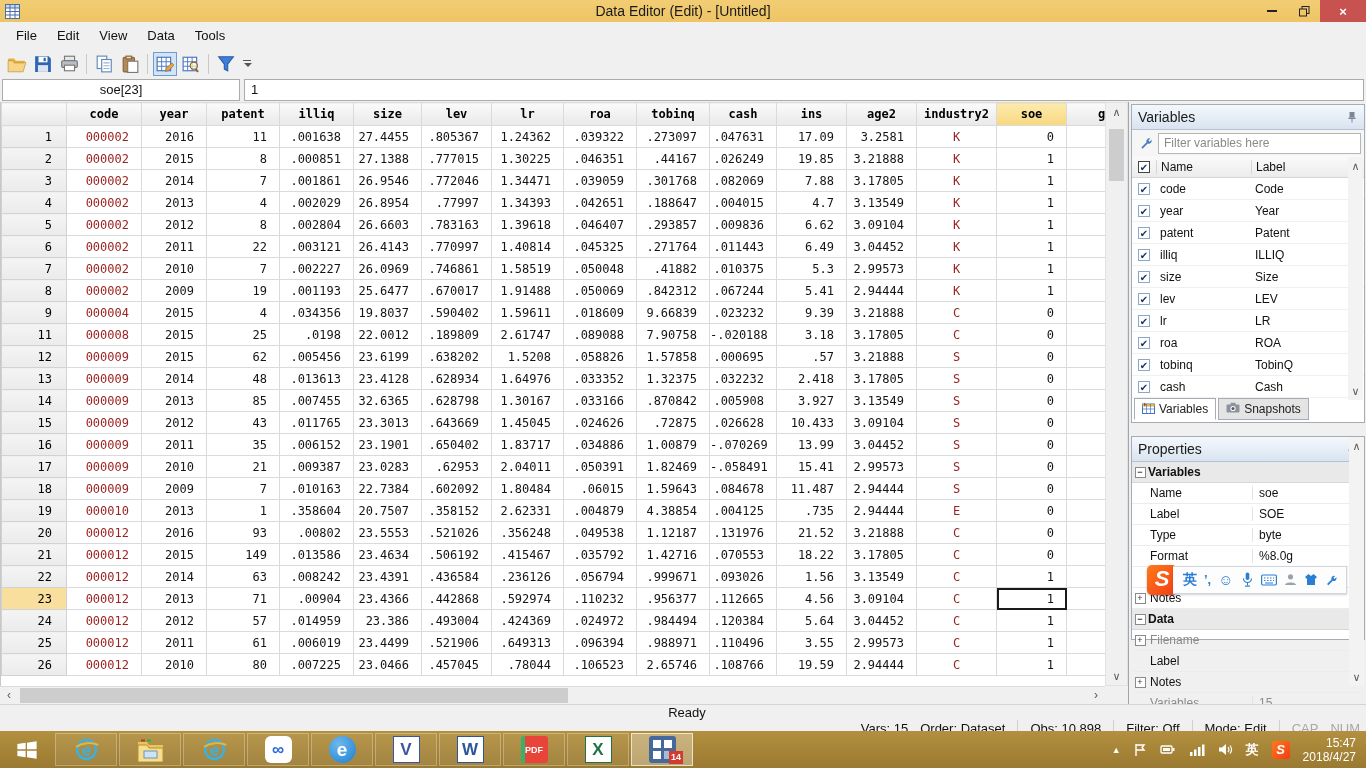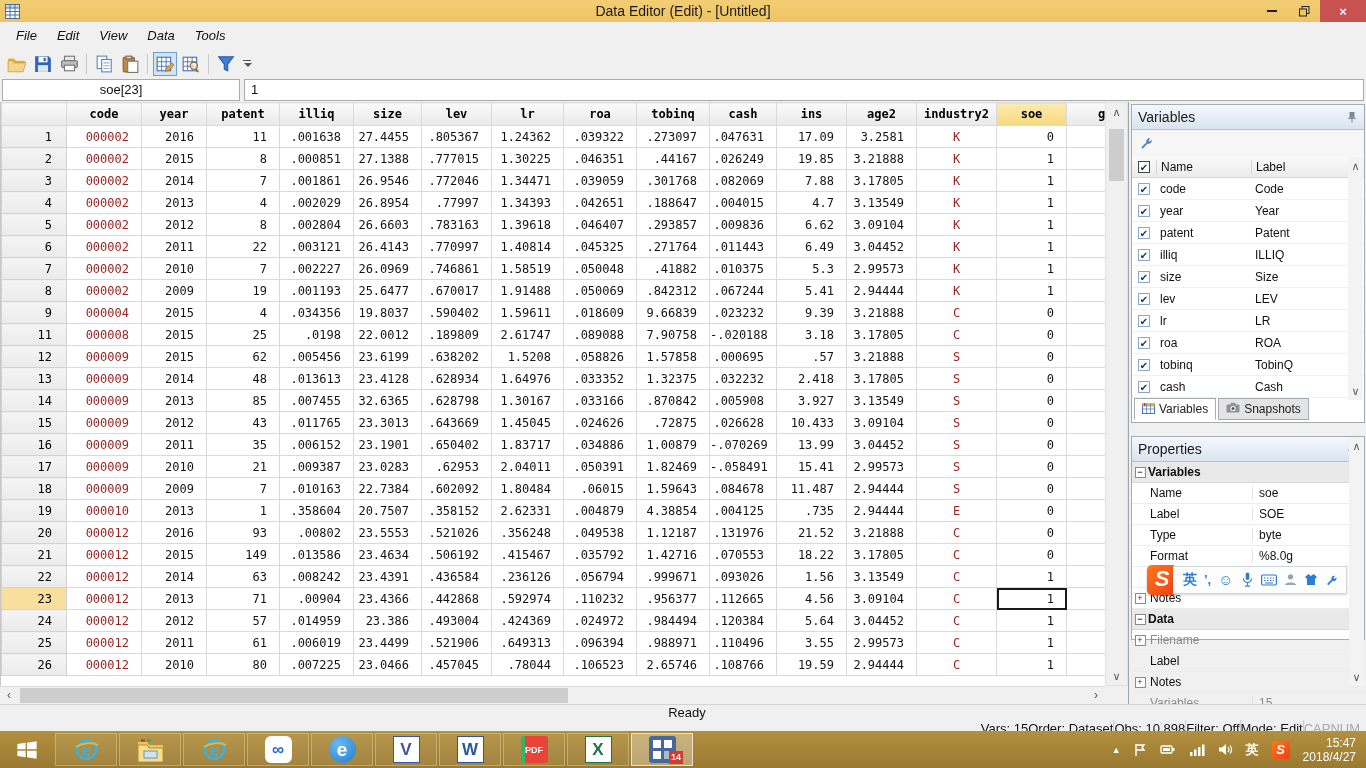--- a/index.html
+++ b/index.html
@@ -10,21 +10,21 @@
   .titlebar { position:absolute; left:0; top:0; width:1366px; height:22px; background:linear-gradient(#f2cd74,#eec464); display:flex; align-items:center; }
   .titlebar .appico { margin-left:5px; width:15px; height:15px; }
   .titlebar .title { position:absolute; left:0; right:0; text-align:center; font-size:14px; color:#1a1a1a; }
   .win-btns { position:absolute; right:0; top:0; height:22px; display:flex; }
   .wbtn { width:32px; height:22px; display:flex; align-items:center; justify-content:center; color:#222; }
   .wbtn.close { width:46px; background:#c85250; color:#fff; font-size:13px; font-weight:bold; }
   .min-glyph { width:10px; height:2px; background:#222; }
 
   
   .menubar { position:absolute; left:0; top:22px; width:1366px; height:27px; background:#f0f0f0; display:flex; align-items:center; padding-left:6px; }
-  .menu-item { padding:4px 10px; font-size:13px; color:#111;font-style:italic; }
+  .menu-item { padding:4px 10px; font-size:13px; color:#111; }
   .toolbar { position:absolute; left:0; top:49px; width:1366px; height:29px; background:#f0f0f0; display:flex; align-items:center; padding-left:4px; }
   .tb-btn { width:24px; height:24px; display:flex; align-items:center; justify-content:center; margin:0 1px; border:1px solid transparent; }
   .tb-btn.active { border:1px solid #6b9fd3; background:#d5e4f3; }
   .tb-sep { width:1px; height:20px; background:#c9c9c9; margin:0 4px; }
   .tb-caret { width:0; height:0; border-left:4px solid transparent; border-right:4px solid transparent; border-top:4px solid #555; margin-left:2px; }
   .tb-caret-bar { width:8px; height:1.5px; background:#555; margin-bottom:2px; }
 
   
   .cellrefbar { position:absolute; left:0; top:78px; width:1366px; height:24px; background:#f0f0f0; display:flex; align-items:center; }
   .refbox { width:238px; height:22px; margin-left:2px; background:#fff; border:1px solid #ababab; text-align:center; font-size:13px; line-height:20px; color:#111; }
@@ -90,21 +90,21 @@
   .imebar { position:absolute; left:1147px; top:563px; height:33px; display:flex; align-items:center; z-index:50; }
   .sogou-logo { width:30px; height:30px; background:linear-gradient(135deg,#ff7a1a,#f23c16); border-radius:5px; color:#fff; font-weight:bold; font-size:22px; font-style:italic; text-align:center; line-height:28px; box-shadow:0 1px 2px rgba(0,0,0,.35); }
   .imepill { display:flex; align-items:center; gap:7px; height:28px; background:#fdfdfd; border:1px solid #cfd6dd; border-left:none; padding:0 8px 0 10px; margin-left:-4px; box-shadow:0 1px 2px rgba(0,0,0,.18); }
   .ime-en { color:#2a7fd4; font-weight:bold; font-size:14px; }
   .ime-punct { color:#2a7fd4; font-weight:bold; font-size:13px; }
   .ime-smile { color:#2a7fd4; font-size:15px; }
 
   
   .statusbar { position:absolute; left:0; top:704px; width:1366px; height:27px; background:#f0f0f0; border-top:1px solid #d4d4d4; display:flex; align-items:center; font-size:13px; color:#111;flex-direction:column; }
   .sb-left { padding-left:8px; }
-  .sb-right { margin-left:auto; display:flex; align-items:center; gap:0; padding-right:6px;text-align:right; }
+  .sb-right { margin-left:auto; display:flex; align-items:center; gap:12px; padding-right:6px;text-align:right; }
   .sb-div { width:1px; height:16px; background:#cfcfcf; }
   .sb-dim { color:#a8a8a8; }
 
   
   .taskbar { position:absolute; left:0; top:731px; width:1366px; height:37px; background:linear-gradient(#b3903f,#9a7a31); display:flex; align-items:stretch; }
   .tk-start { width:54px; display:flex; align-items:center; justify-content:center; }
   .tk-app { width:62px; margin:2px 1px; display:flex; align-items:center; justify-content:center; border:1px solid rgba(255,255,255,.28); background:rgba(255,255,255,.07); position:relative; }
   .tk-app.active { background:rgba(255,255,255,.32); border-color:rgba(255,255,255,.65); }
   .badge { position:absolute; right:9px; bottom:1px; min-width:14px; height:13px; background:#d23b2e; color:#fff; font-size:9px; font-weight:bold; text-align:center; line-height:13px; padding:0 1px; }
   .tile { width:27px; height:27px; display:flex; align-items:center; justify-content:center; }
@@ -736,20 +736,21 @@
         <svg class="pin" width="12" height="12" viewBox="0 0 12 12">
             <rect x="3.5" y="1" width="5" height="5.5" fill="#7b8794"></rect>
             <rect x="2.5" y="6.5" width="7" height="1.5" fill="#7b8794"></rect>
             <rect x="5.5" y="8" width="1" height="3.5" fill="#7b8794"></rect>
           </svg>
       </div>
       <div class="filter-row">
         <svg width="15" height="15" viewBox="0 0 16 16" style="margin:0 4px">
             <path d="M2.5 12.2 8 6.7a3.2 3.2 0 0 1 4.1-4.1L10 4.7l1.3 1.3 2.1-2.1a3.2 3.2 0 0 1-4.1 4.1l-5.5 5.5z" fill="#4a7ebb"></path>
           </svg>
+        <div class="filter-input">Filter variables here</div>
       </div>
       <div class="vl-head">
         <span class="c1"><span class="cbx" style="border-color:#444">✔</span></span>
         <span class="c2">Name</span>
         <span class="c3">Label</span>
       </div>
       <div class="vl-rows" id="vl-rows">
           <div class="vl-row">
             <span class="c1"><span class="cbx">✔</span></span>
             <span class="c2">code</span>

